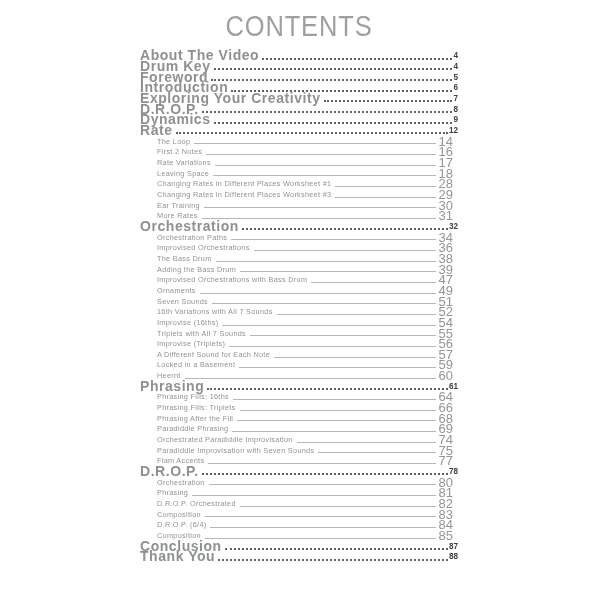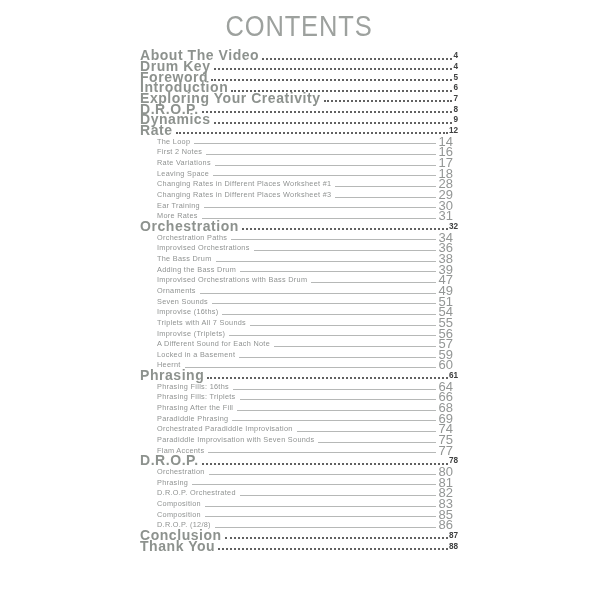--- a/index.html
+++ b/index.html
@@ -197,20 +197,25 @@
         <span class="label">Ornaments</span>
         <span class="leader"></span>
         <span class="pagenum">49</span>
       </div>
       <div class="row sub">
         <span class="label">Seven Sounds</span>
         <span class="leader"></span>
         <span class="pagenum">51</span>
       </div>
       <div class="row sub">
+        <span class="label">16th Variations with All 7 Sounds</span>
+        <span class="leader"></span>
+        <span class="pagenum">52</span>
+      </div>
+      <div class="row sub">
         <span class="label">Improvise (16ths)</span>
         <span class="leader"></span>
         <span class="pagenum">54</span>
       </div>
       <div class="row sub">
         <span class="label">Triplets with All 7 Sounds</span>
         <span class="leader"></span>
         <span class="pagenum">55</span>
       </div>
       <div class="row sub">
@@ -292,28 +297,28 @@
         <span class="label">D.R.O.P. Orchestrated</span>
         <span class="leader"></span>
         <span class="pagenum">82</span>
       </div>
       <div class="row sub">
         <span class="label">Composition</span>
         <span class="leader"></span>
         <span class="pagenum">83</span>
       </div>
       <div class="row sub">
+        <span class="label">D.R.O.P. (6/4)</span>
+        <span class="leader"></span>
+        <span class="pagenum">84</span>
+      </div>
+      <div class="row sub">
         <span class="label">Composition</span>
         <span class="leader"></span>
         <span class="pagenum">85</span>
-      </div>
-      <div class="row sub">
-        <span class="label">D.R.O.P. (12/8)</span>
-        <span class="leader"></span>
-        <span class="pagenum">86</span>
       </div>
       <div class="row top">
         <span class="label">Conclusion</span>
         <span class="leader"></span>
         <span class="pagenum">87</span>
       </div>
       <div class="row top">
         <span class="label">Thank You</span>
         <span class="leader"></span>
         <span class="pagenum">88</span>

